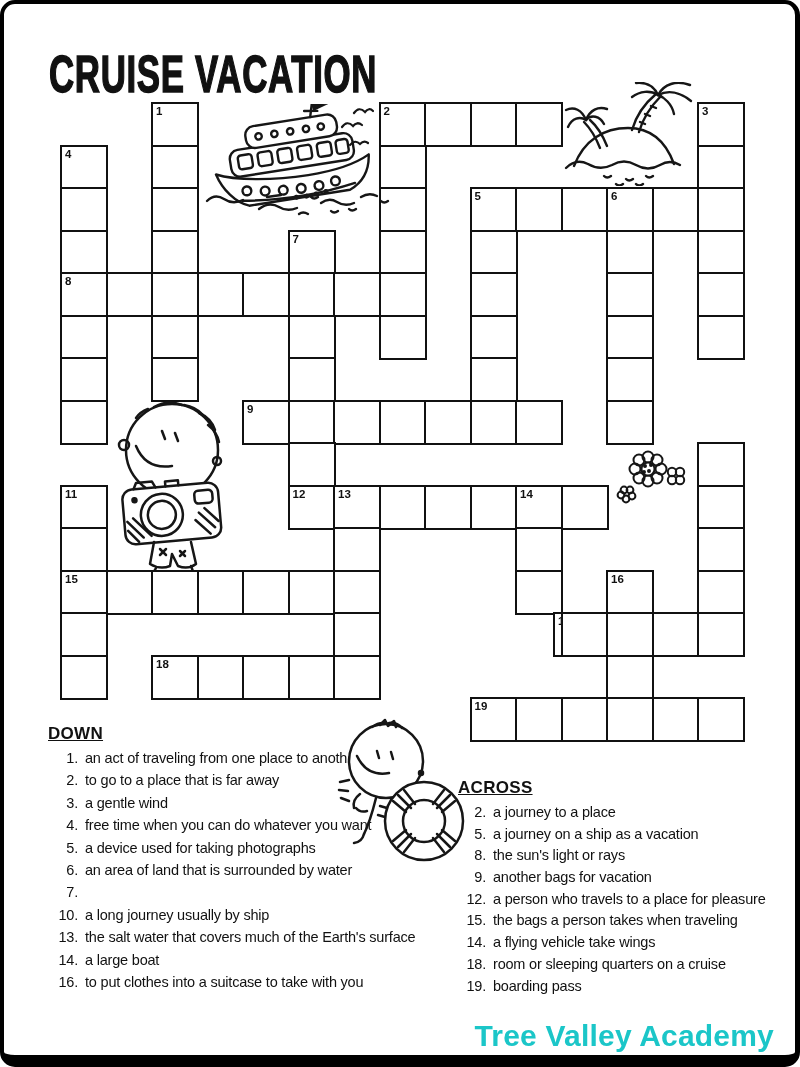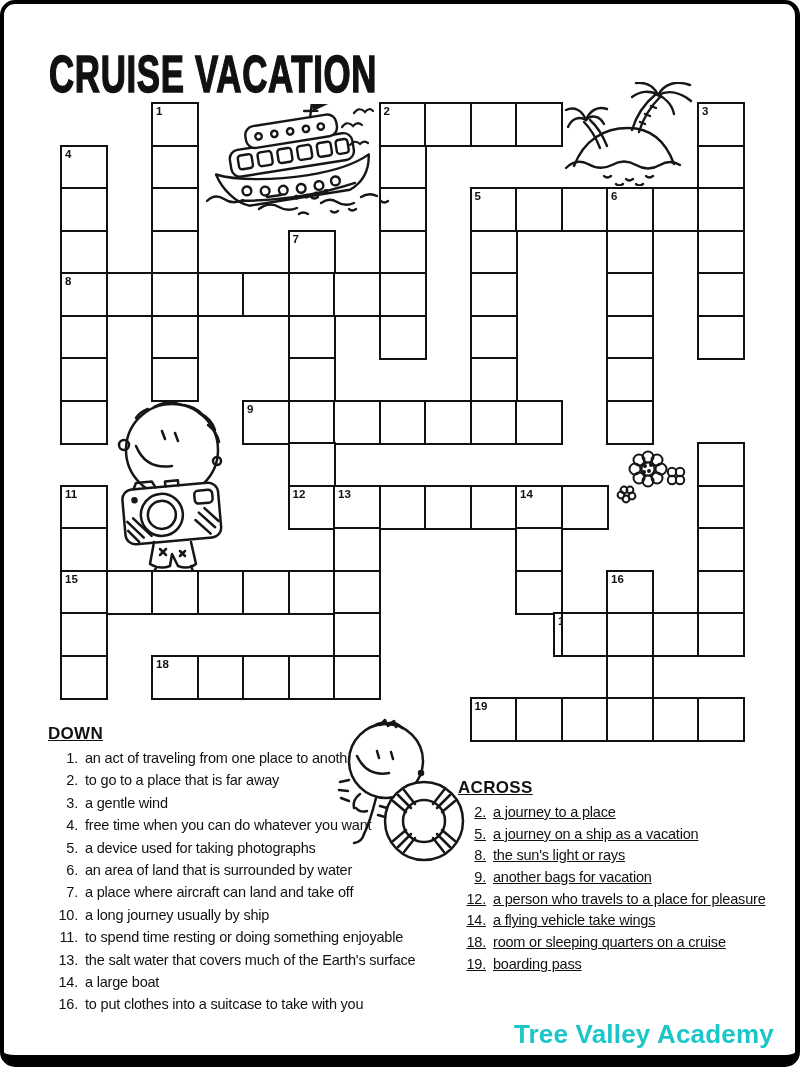--- a/index.html
+++ b/index.html
@@ -16,26 +16,26 @@
   .cellnum{position:absolute;top:0px;left:3px;font-size:11.5px;font-weight:700;line-height:14px;}
   .illus{position:absolute;pointer-events:none;z-index:20;}
   .clues{position:absolute;z-index:10;}
   .clues h2{margin:0 0 6px 0;font-size:17px;font-weight:700;text-decoration:underline;
             letter-spacing:.3px;}
   .clues ul{list-style:none;margin:0;padding:0;}
   .clues li{display:flex;align-items:baseline;font-size:14.5px;letter-spacing:-.2px;
             white-space:nowrap;}
   .clues-down{left:48px;top:724px;width:400px;}
   .clues-down li{height:22.4px;line-height:16px;}
-  .clues-across{left:458px;top:778px;width:338px;text-decoration:underline;}
+  .clues-across{left:458px;top:778px;width:338px;}
   .clues-across li{height:21.7px;line-height:16px;}
   .clue-num{flex:0 0 30px;text-align:right;margin-right:7px;font-weight:400;}
   .clues-across .clue-num{flex-basis:28px;}
   .clue-large{font-size:16.5px;}
-  .brand{position:absolute;top:1019px;right:26px;font-size:26px;font-weight:700;
+  .brand{position:absolute;top:1019px;right:26px;font-size:30px;font-weight:700;
          letter-spacing:.2px;}
   svg{display:block;}
 </style>
 </head>
 <body>
 
 <div class="page">
   <div class="frame"></div>
 
   <h1 class="title">CRUISE VACATION</h1>
@@ -390,29 +390,24 @@
         <li>
           <span class="clue-num">5.</span>
           <span class="clue-text">a device used for taking photographs</span>
         </li>
         <li>
           <span class="clue-num">6.</span>
           <span class="clue-text">an area of land that is surrounded by water</span>
         </li>
         <li>
           <span class="clue-num">7.</span>
-          <span class="clue-text">a place where aircraft can land and take off</span>
         </li>
         <li>
           <span class="clue-num">10.</span>
           <span class="clue-text">a long journey usually by ship</span>
-        </li>
-        <li>
-          <span class="clue-num">11.</span>
-          <span class="clue-text">to spend time resting or doing something enjoyable</span>
         </li>
         <li>
           <span class="clue-num">13.</span>
           <span class="clue-text">the salt water that covers much of the Earth's surface</span>
         </li>
         <li>
           <span class="clue-num">14.</span>
           <span class="clue-text">a large boat</span>
         </li>
         <li>
@@ -439,20 +434,24 @@
         </li>
         <li class="clue-large">
           <span class="clue-num">9.</span>
           <span class="clue-text">another bags for vacation</span>
         </li>
         <li>
           <span class="clue-num">12.</span>
           <span class="clue-text">a person who travels to a place for pleasure</span>
         </li>
         <li>
+          <span class="clue-num">15.</span>
+          <span class="clue-text">the bags a person takes when traveling</span>
+        </li>
+        <li>
           <span class="clue-num">14.</span>
           <span class="clue-text">a flying vehicle take wings</span>
         </li>
         <li>
           <span class="clue-num">18.</span>
           <span class="clue-text">room or sleeping quarters on a cruise</span>
         </li>
         <li>
           <span class="clue-num">19.</span>
           <span class="clue-text">boarding pass</span>

